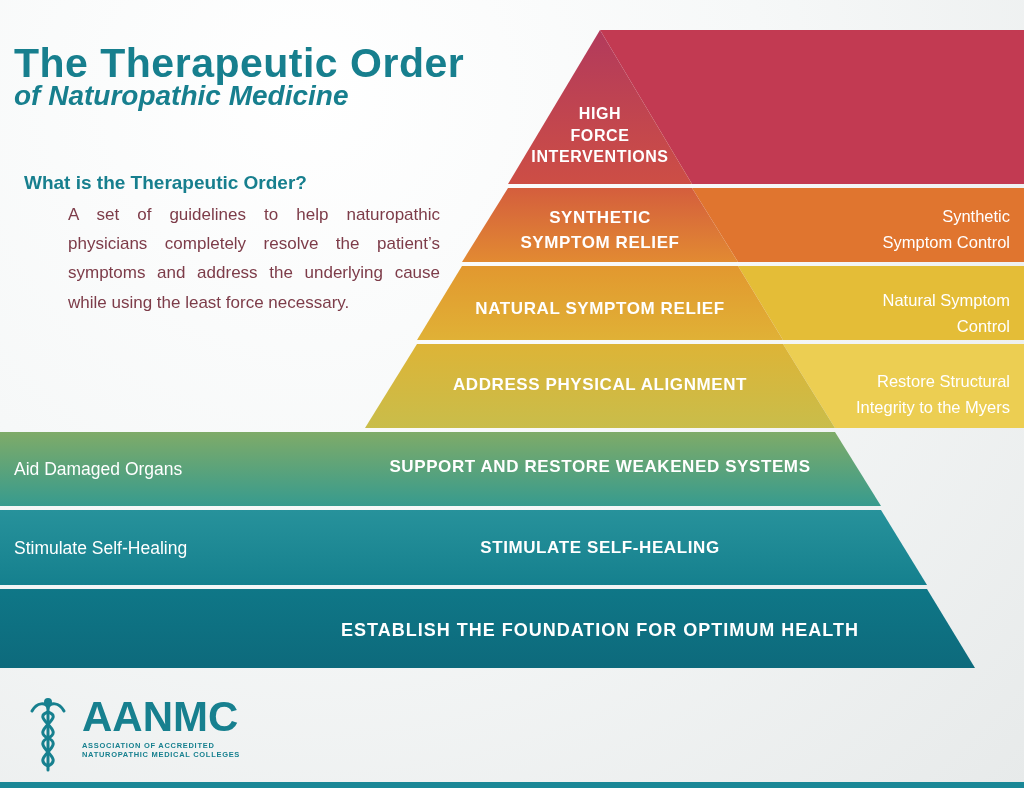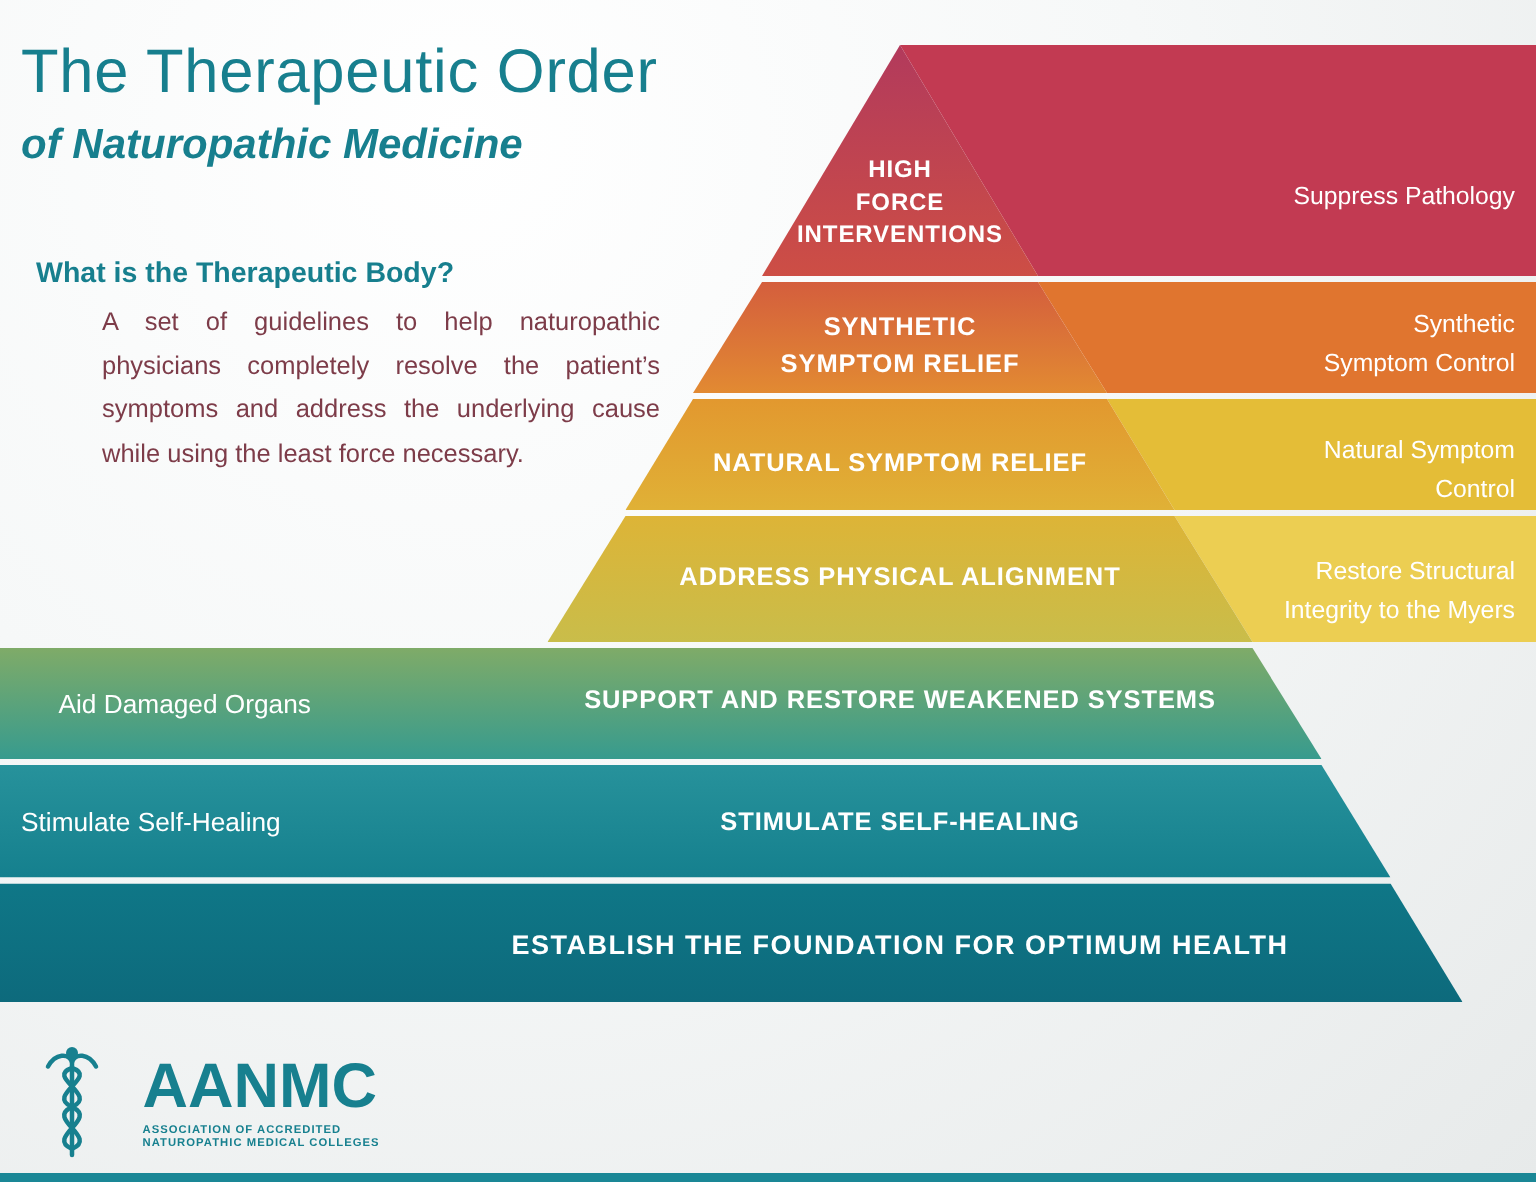--- a/index.html
+++ b/index.html
@@ -49,37 +49,37 @@
   .p7 { top:620px; font-size:18px; letter-spacing:1px; }
 
   .rlabel { position:absolute; right:14px; text-align:right; color:#ffffff;
             white-space:pre-line; font-size:16.5px; line-height:1.55; }
   .r1 { top:119px; }
   .r2 { top:204px; }
   .r3 { top:288px; }
   .r4 { top:369px; }
 
   .llabel { position:absolute; left:14px; color:#ffffff; font-size:17.5px; }
-  .l5 { top:459px;margin-left:25px; }
+  .l5 { top:459px; }
   .l6 { top:538px; }
   .l7 { top:621px; }
 
   
-  .title    { position:absolute; left:14px; top:24px; font-size:41px;
-              font-weight:normal; color:#177f8e; letter-spacing:0.5px; }
+  .title    { position:absolute; left:14px; top:40px; font-size:41px;
+              font-weight:bold; color:#177f8e; letter-spacing:0.5px; }
   .subtitle { position:absolute; left:14px; top:80px; font-size:28px;
               font-weight:bold; font-style:italic; color:#177f8e;text-align:center; }
   .intro-heading { position:absolute; left:24px; top:172px; font-size:19px;
               font-weight:bold; color:#177f8e; }
   .intro-body { position:absolute; left:24px; top:200px; width:372px;
               font-size:17px; line-height:1.72; color:#7d3c49; text-align:justify;margin-left:44px; }
 
   
   .logo { position:absolute; left:22px; top:696px; display:flex;
-          align-items:center; gap:21px; }
+          align-items:flex-start; gap:8px; }
   .logo-acronym { font-size:42px; font-weight:bold; color:#17808f; line-height:1; }
   .logo-caption { font-size:7.5px; font-weight:bold; color:#17808f;
                   letter-spacing:0.7px; white-space:pre-line; margin-top:3px; }
   .attribution { position:absolute; left:268px; top:708px; font-size:13.5px;
                  color:#5d6a70; line-height:1.7; }
   .attribution span { display:block; }
   .bottom-bar { position:absolute; left:0; right:0; bottom:0; height:6px;
                 background:#1a8796; }
 </style>
 </head>
@@ -104,35 +104,34 @@
 FORCE
 INTERVENTIONS</div>
   <div class="plabel p2">SYNTHETIC
 SYMPTOM RELIEF</div>
   <div class="plabel p3">NATURAL SYMPTOM RELIEF</div>
   <div class="plabel p4">ADDRESS PHYSICAL ALIGNMENT</div>
   <div class="plabel p5">SUPPORT AND RESTORE WEAKENED SYSTEMS</div>
   <div class="plabel p6">STIMULATE SELF-HEALING</div>
   <div class="plabel p7">ESTABLISH THE FOUNDATION FOR OPTIMUM HEALTH</div>
 
-  <div class="rlabel r1">Suppress Pathology</div>
   <div class="rlabel r2">Synthetic
 Symptom Control</div>
   <div class="rlabel r3">Natural Symptom
 Control</div>
   <div class="rlabel r4">Restore Structural
 Integrity to the Myers</div>
 
   <div class="llabel l5">Aid Damaged Organs</div>
   <div class="llabel l6">Stimulate Self-Healing</div>
 
   <h1 class="title">The Therapeutic Order</h1>
   <h2 class="subtitle">of Naturopathic Medicine</h2>
 
-  <h3 class="intro-heading">What is the Therapeutic Body?</h3>
+  <h3 class="intro-heading">What is the Therapeutic Order?</h3>
   <p class="intro-body">A set of guidelines to help naturopathic physicians completely resolve the patient’s symptoms and address the underlying cause while using the least force necessary.</p>
 
   <div class="logo">
     <svg width="52" height="76" viewBox="0 0 52 76">
       <g stroke="#17808f" fill="none" stroke-width="3" stroke-linecap="round">
         <line x1="26" y1="12" x2="26" y2="74"></line>
         <path d="M26 16 C8 22 44 34 26 42 C8 50 44 62 26 70"></path>
         <path d="M26 16 C44 22 8 34 26 42 C44 50 8 62 26 70"></path>
         <path d="M10 15 C15 6 24 6 26 12 C28 6 37 6 42 15"></path>
       </g>

